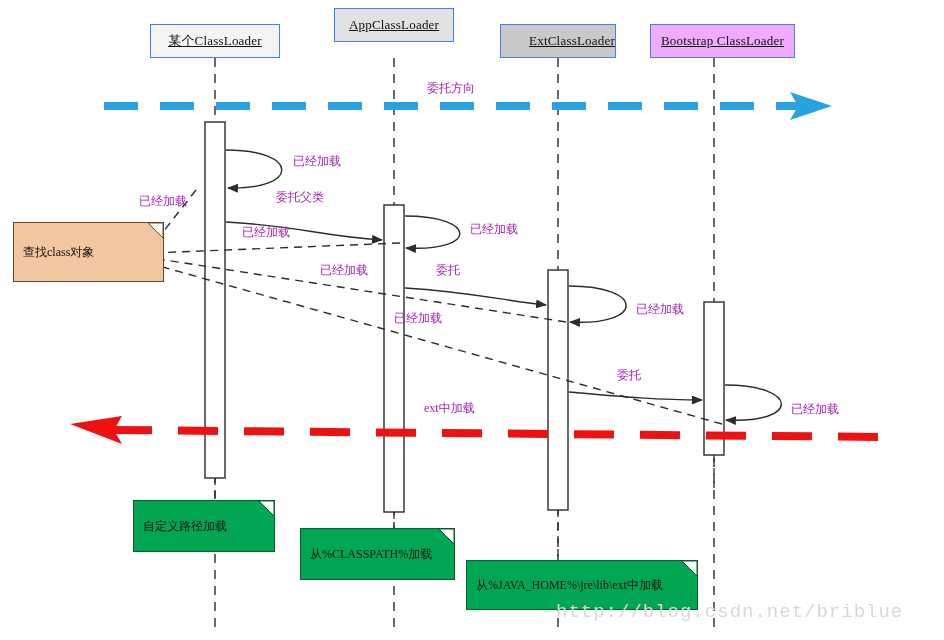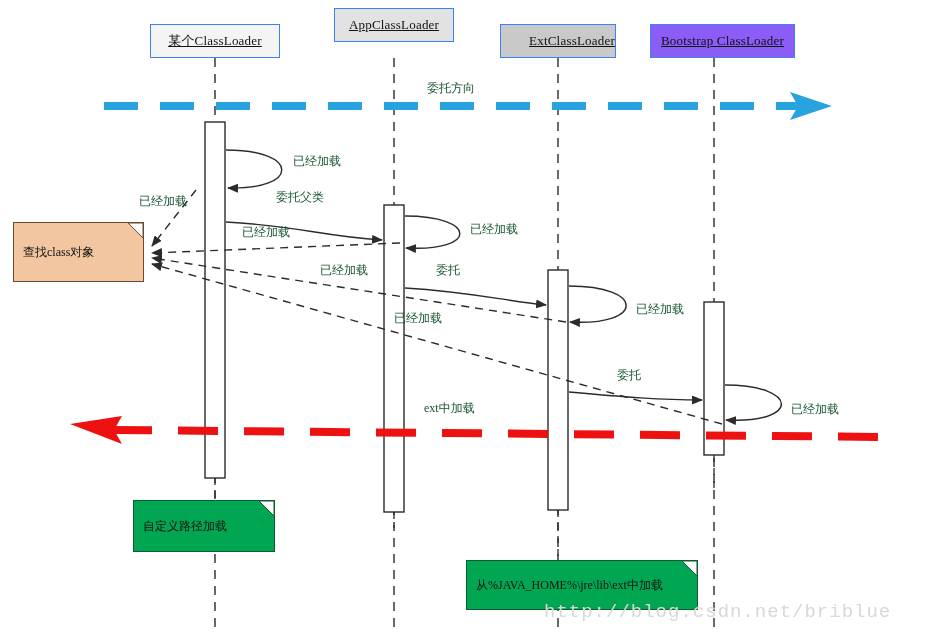--- a/index.html
+++ b/index.html
@@ -39,21 +39,21 @@
   .note.orange{background:#f2c6a0;border-color:#6b4a2e;}
   .note.green{background:#00a651;border-color:#0d5c2e;}
   .note .fold{
     position:absolute;right:0;top:0;
     width:15px;height:15px;
   }
 
   .msg-label{
     position:absolute;
     font-size:12px;
-    color:#14532d;
+    color:#a21caf;
     white-space:nowrap;
   }
 
   .watermark{
     position:absolute;
     font-family:"Liberation Mono", monospace;
     font-size:19px;
     color:#d8d8d8;
     letter-spacing:1px;
     white-space:nowrap;
@@ -129,57 +129,63 @@
 
   <div class="lifeline-header" style="left:150px;top:24px;width:130px;height:34px;background:#f4f4f4;">
     <span>某个ClassLoader</span>
   </div>
   <div class="lifeline-header" style="left:334px;top:8px;width:120px;height:34px;background:#e2e2e2;">
     <span>AppClassLoader</span>
   </div>
   <div class="lifeline-header" style="left:500px;top:24px;width:116px;height:34px;background:#c9c9c9;padding-left:28px;">
     <span>ExtClassLoader</span>
   </div>
-  <div class="lifeline-header" style="left:650px;top:24px;width:145px;height:34px;background:#8b5cf6;">
+  <div class="lifeline-header" style="left:650px;top:24px;width:145px;height:34px;background:#f0abfc;">
     <span>Bootstrap ClassLoader</span>
   </div>
 
   <div class="msg-label" style="left:427px;top:80px;">委托方向</div>
   <div class="msg-label" style="left:424px;top:400px;">ext中加载</div>
 
   <div class="msg-label" style="left:293px;top:153px;">已经加载</div>
   <div class="msg-label" style="left:139px;top:193px;">已经加载</div>
   <div class="msg-label" style="left:276px;top:189px;">委托父类</div>
   <div class="msg-label" style="left:242px;top:224px;">已经加载</div>
   <div class="msg-label" style="left:470px;top:221px;">已经加载</div>
   <div class="msg-label" style="left:320px;top:262px;">已经加载</div>
   <div class="msg-label" style="left:436px;top:262px;">委托</div>
   <div class="msg-label" style="left:636px;top:301px;">已经加载</div>
   <div class="msg-label" style="left:394px;top:310px;">已经加载</div>
   <div class="msg-label" style="left:617px;top:367px;">委托</div>
   <div class="msg-label" style="left:791px;top:401px;">已经加载</div>
 
-  <div class="note orange" style="left:13px;top:222px;width:131px;height:60px;">
+  <div class="note orange" style="left:13px;top:222px;width:151px;height:60px;">
     <span class="txt">查找class对象</span>
     <svg class="fold" viewBox="0 0 15 15">
       <path d="M0,0 L15,15 L15,0 z" fill="#ffffff" stroke="#6b4a2e" stroke-width="1"></path>
     </svg>
   </div>
 
   <div class="note green" style="left:133px;top:500px;width:142px;height:52px;">
     <span class="txt">自定义路径加载</span>
     <svg class="fold" viewBox="0 0 15 15">
       <path d="M0,0 L15,15 L15,0 z" fill="#ffffff" stroke="#0d5c2e" stroke-width="1"></path>
     </svg>
   </div>
 
+  <div class="note green" style="left:300px;top:528px;width:155px;height:52px;">
+    <span class="txt">从%CLASSPATH%加载</span>
+    <svg class="fold" viewBox="0 0 15 15">
+      <path d="M0,0 L15,15 L15,0 z" fill="#ffffff" stroke="#0d5c2e" stroke-width="1"></path>
+    </svg>
+  </div>
 
   <div class="note green" style="left:466px;top:560px;width:232px;height:50px;">
     <span class="txt">从%JAVA_HOME%\jre\lib\ext中加载</span>
     <svg class="fold" viewBox="0 0 15 15">
       <path d="M0,0 L15,15 L15,0 z" fill="#ffffff" stroke="#0d5c2e" stroke-width="1"></path>
     </svg>
   </div>
 
 
-  <div class="watermark" style="left:544px;top:601px;">http://blog.csdn.net/briblue</div>
+  <div class="watermark" style="left:556px;top:601px;">http://blog.csdn.net/briblue</div>
 
 </div>
 
 </body></html>

